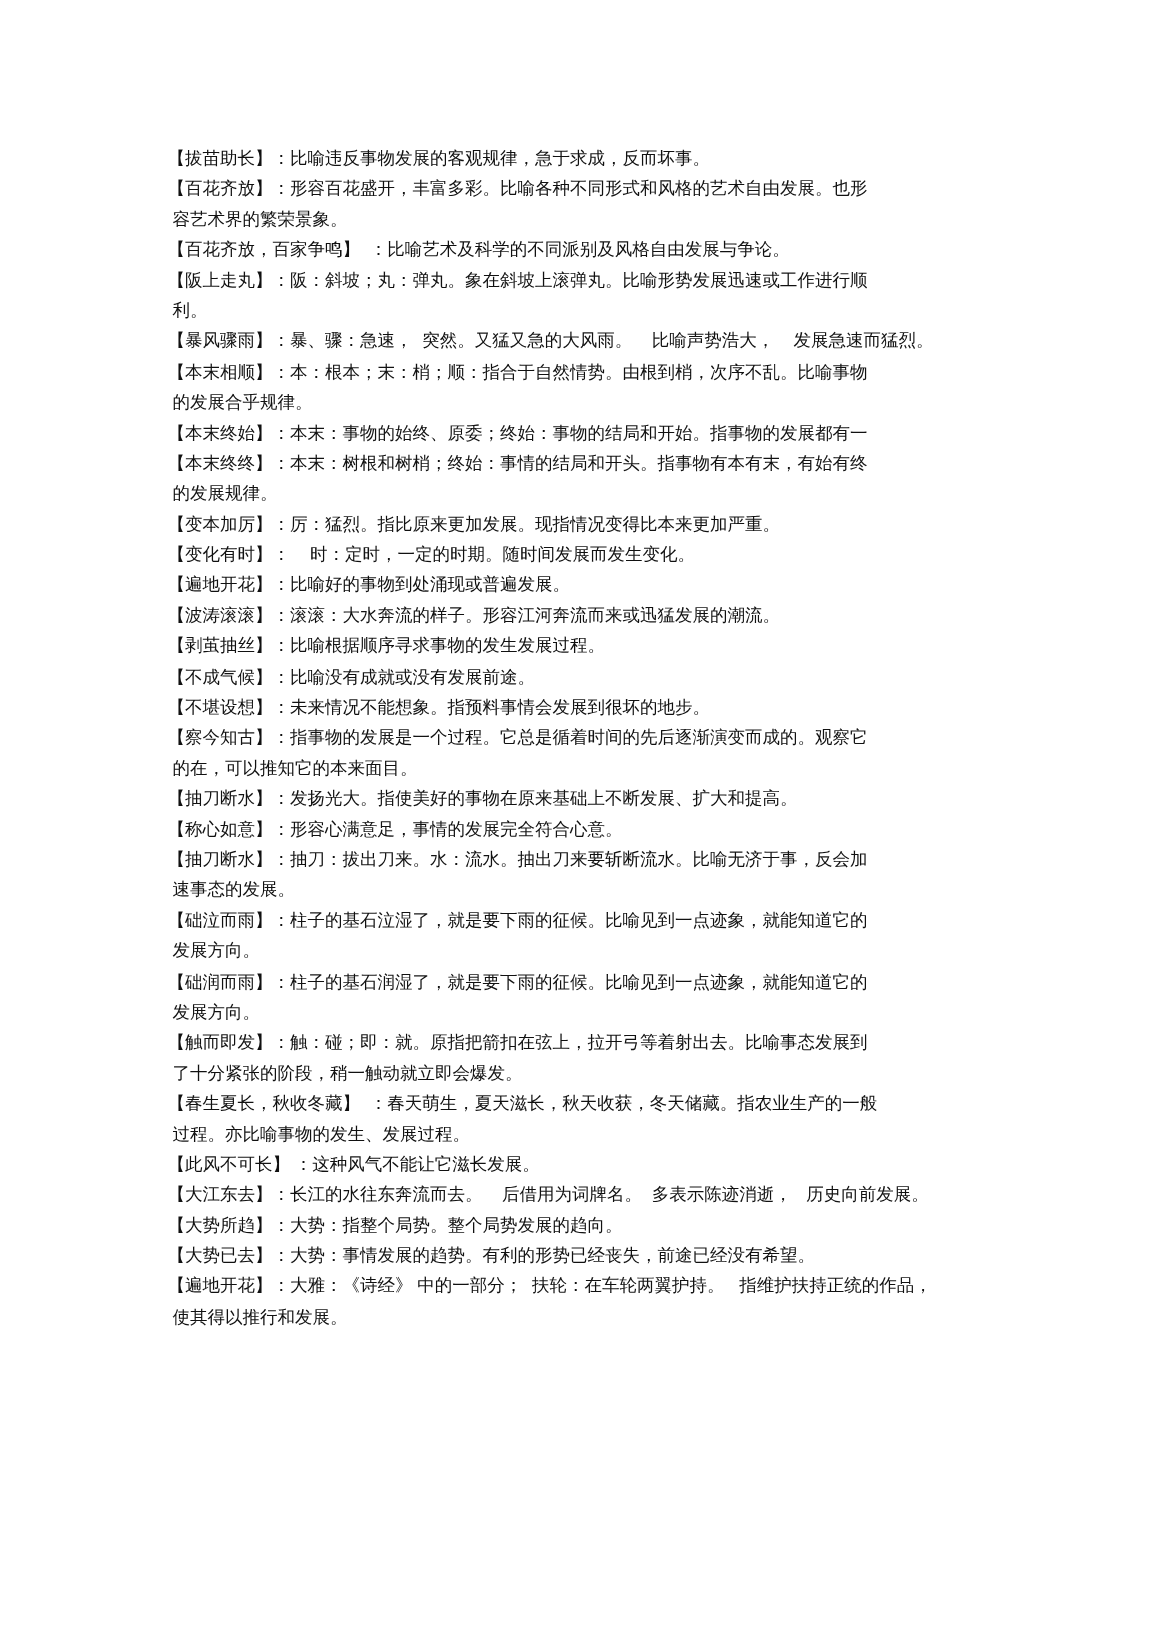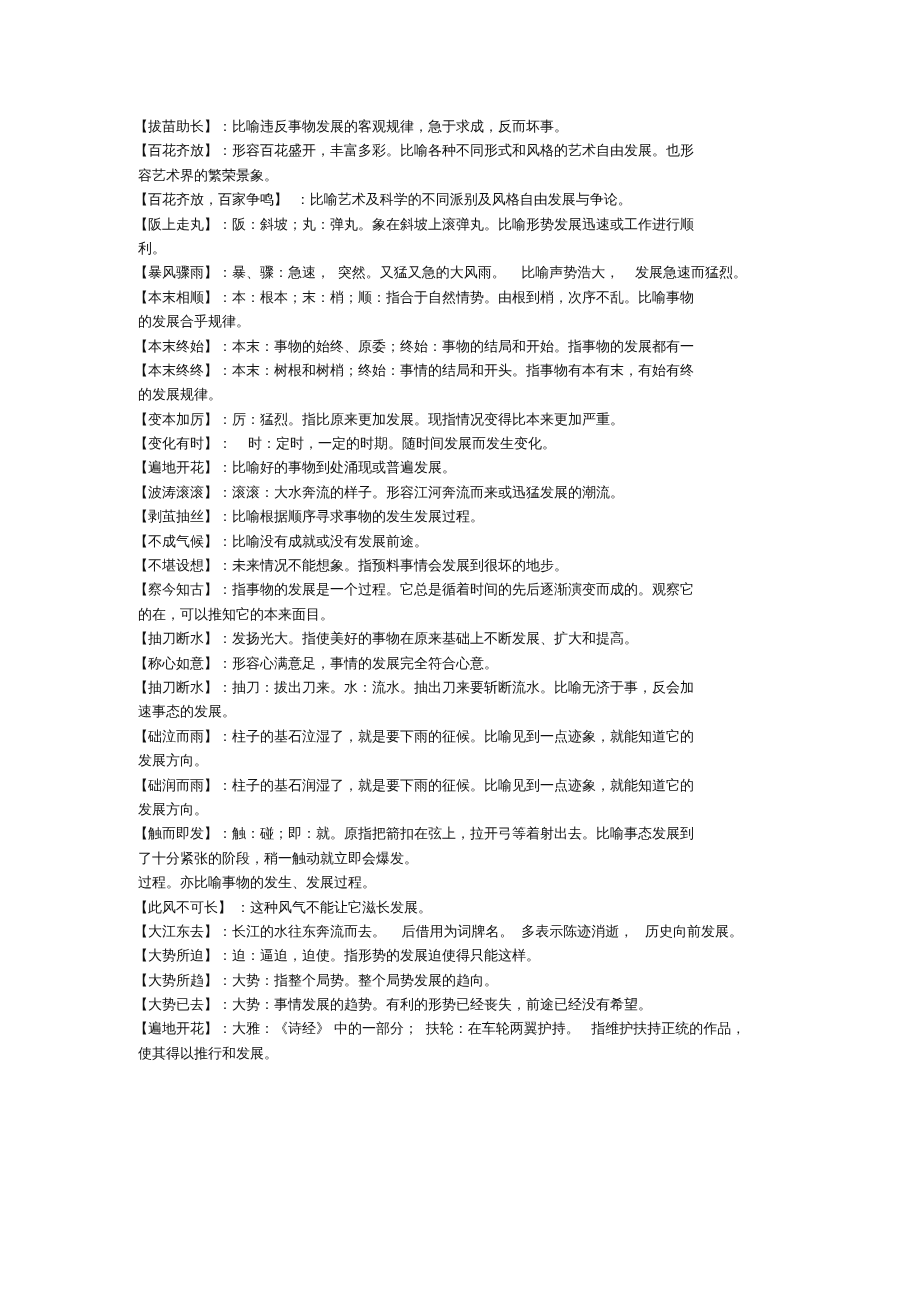--- a/index.html
+++ b/index.html
@@ -49,21 +49,21 @@
     <div class="line"><span class="term">【抽刀断水】</span><span class="sep" style="white-space: pre;">：</span><span class="def" style="white-space: pre;">发扬光大。指使美好的事物在原来基础上不断发展、扩大和提高。</span></div>
     <div class="line"><span class="term">【称心如意】</span><span class="sep" style="white-space: pre;">：</span><span class="def" style="white-space: pre;">形容心满意足，事情的发展完全符合心意。</span></div>
     <div class="line"><span class="term">【抽刀断水】</span><span class="sep" style="white-space: pre;">：</span><span class="def" style="white-space: pre;">抽刀：拔出刀来。水：流水。抽出刀来要斩断流水。比喻无济于事，反会加</span></div>
     <div class="line cont"><span class="def" style="white-space: pre;">速事态的发展。</span></div>
     <div class="line"><span class="term">【础泣而雨】</span><span class="sep" style="white-space: pre;">：</span><span class="def" style="white-space: pre;">柱子的基石泣湿了，就是要下雨的征候。比喻见到一点迹象，就能知道它的</span></div>
     <div class="line cont"><span class="def" style="white-space: pre;">发展方向。</span></div>
     <div class="line"><span class="term">【础润而雨】</span><span class="sep" style="white-space: pre;">：</span><span class="def" style="white-space: pre;">柱子的基石润湿了，就是要下雨的征候。比喻见到一点迹象，就能知道它的</span></div>
     <div class="line cont"><span class="def" style="white-space: pre;">发展方向。</span></div>
     <div class="line"><span class="term">【触而即发】</span><span class="sep" style="white-space: pre;">：</span><span class="def" style="white-space: pre;">触：碰；即：就。原指把箭扣在弦上，拉开弓等着射出去。比喻事态发展到</span></div>
     <div class="line cont"><span class="def" style="white-space: pre;">了十分紧张的阶段，稍一触动就立即会爆发。</span></div>
+    <div class="line"><span class="term">【春生夏长，秋收冬藏】</span><span class="sep" style="white-space: pre;">  ：</span><span class="def" style="white-space: pre;">春天萌生，夏天滋长，秋天收获，冬天储藏。指农业生产的一般</span></div>
     <div class="line cont"><span class="def" style="white-space: pre; margin-top: 44px;">过程。亦比喻事物的发生、发展过程。</span></div>
     <div class="line"><span class="term">【此风不可长】</span><span class="sep" style="white-space: pre;"> ：</span><span class="def" style="white-space: pre;">这种风气不能让它滋长发展。</span></div>
     <div class="line"><span class="term">【大江东去】</span><span class="sep" style="white-space: pre;">：</span><span class="def" style="white-space: pre;">长江的水往东奔流而去。    后借用为词牌名。  多表示陈迹消逝，   历史向前发展。</span></div>
-    <div class="line"><span class="term">【大势所迫】</span><span class="sep" style="white-space: pre;">：</span><span class="def" style="white-space: pre;">迫：逼迫，迫使。指形势的发展迫使得只能这样。</span></div>
     <div class="line"><span class="term">【大势所趋】</span><span class="sep" style="white-space: pre;">：</span><span class="def" style="white-space: pre;">大势：指整个局势。整个局势发展的趋向。</span></div>
     <div class="line"><span class="term">【大势已去】</span><span class="sep" style="white-space: pre;">：</span><span class="def" style="white-space: pre; text-align: right;">大势：事情发展的趋势。有利的形势已经丧失，前途已经没有希望。</span></div>
     <div class="line"><span class="term">【遍地开花】</span><span class="sep" style="white-space: pre;">：</span><span class="def" style="white-space: pre;">大雅：《诗经》 中的一部分；  扶轮：在车轮两翼护持。   指维护扶持正统的作品，</span></div>
     <div class="line cont"><span class="def" style="white-space: pre;">使其得以推行和发展。</span></div>
   </div>
 
 </body></html>

